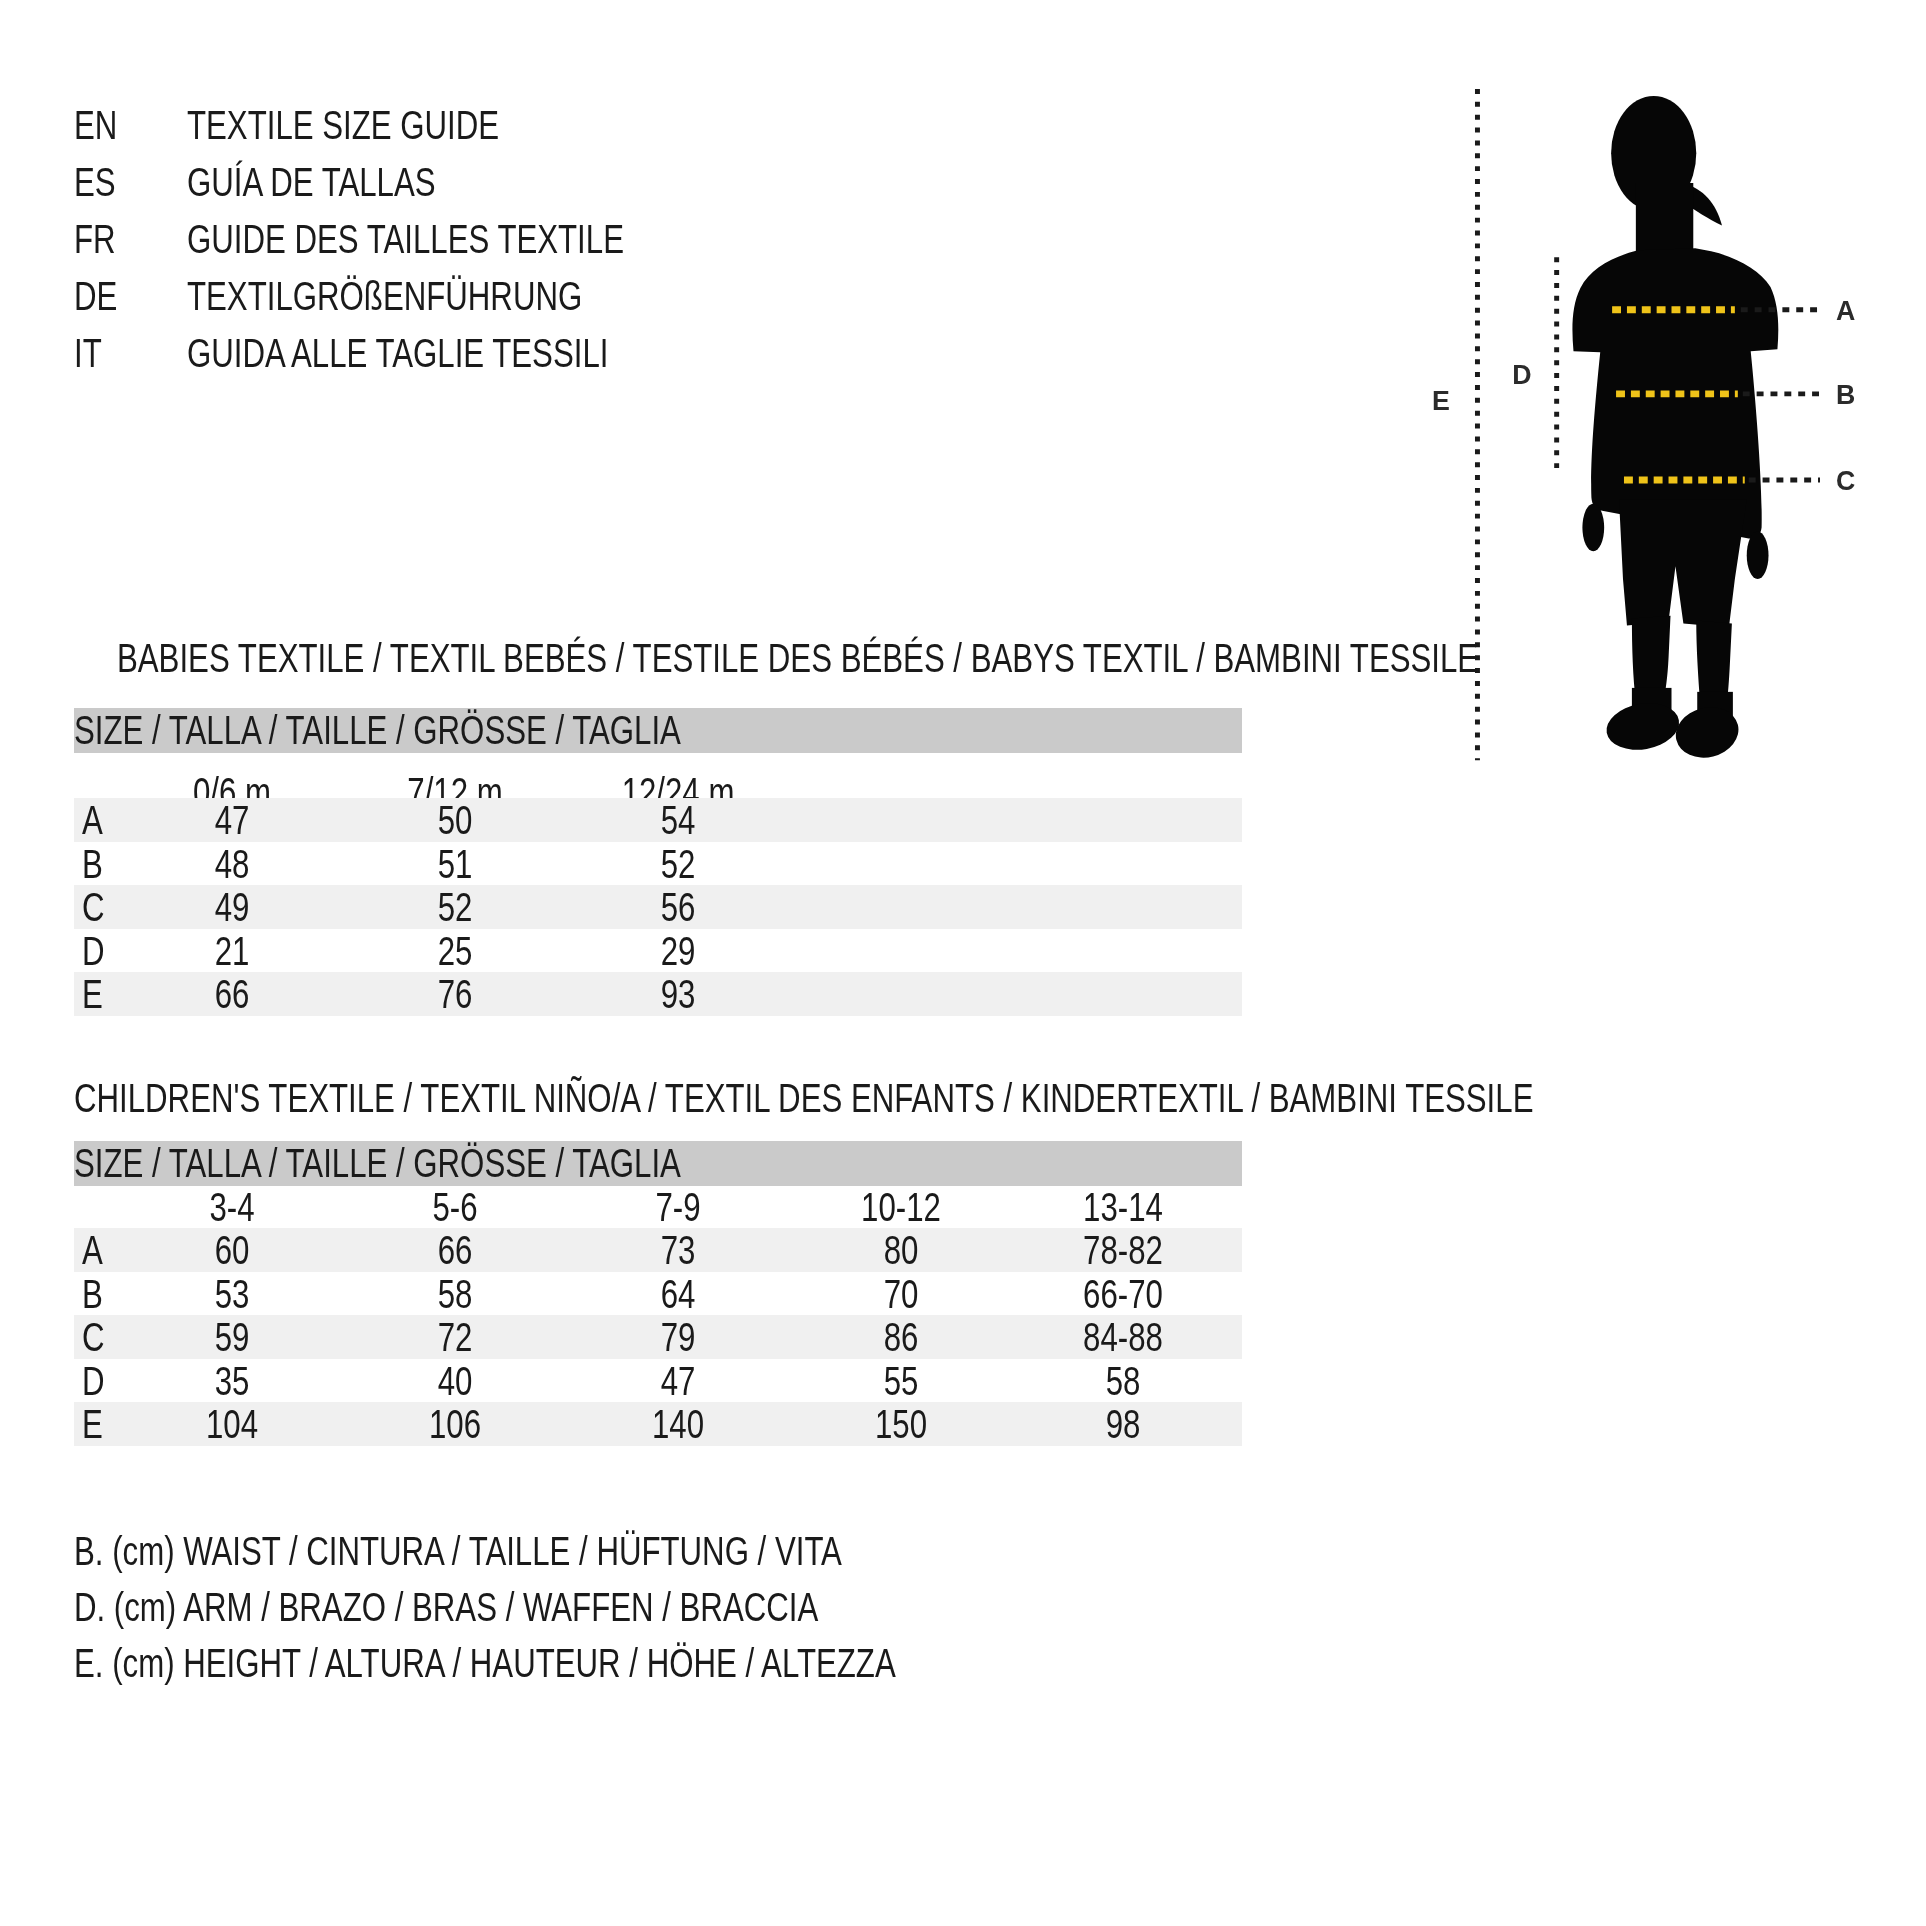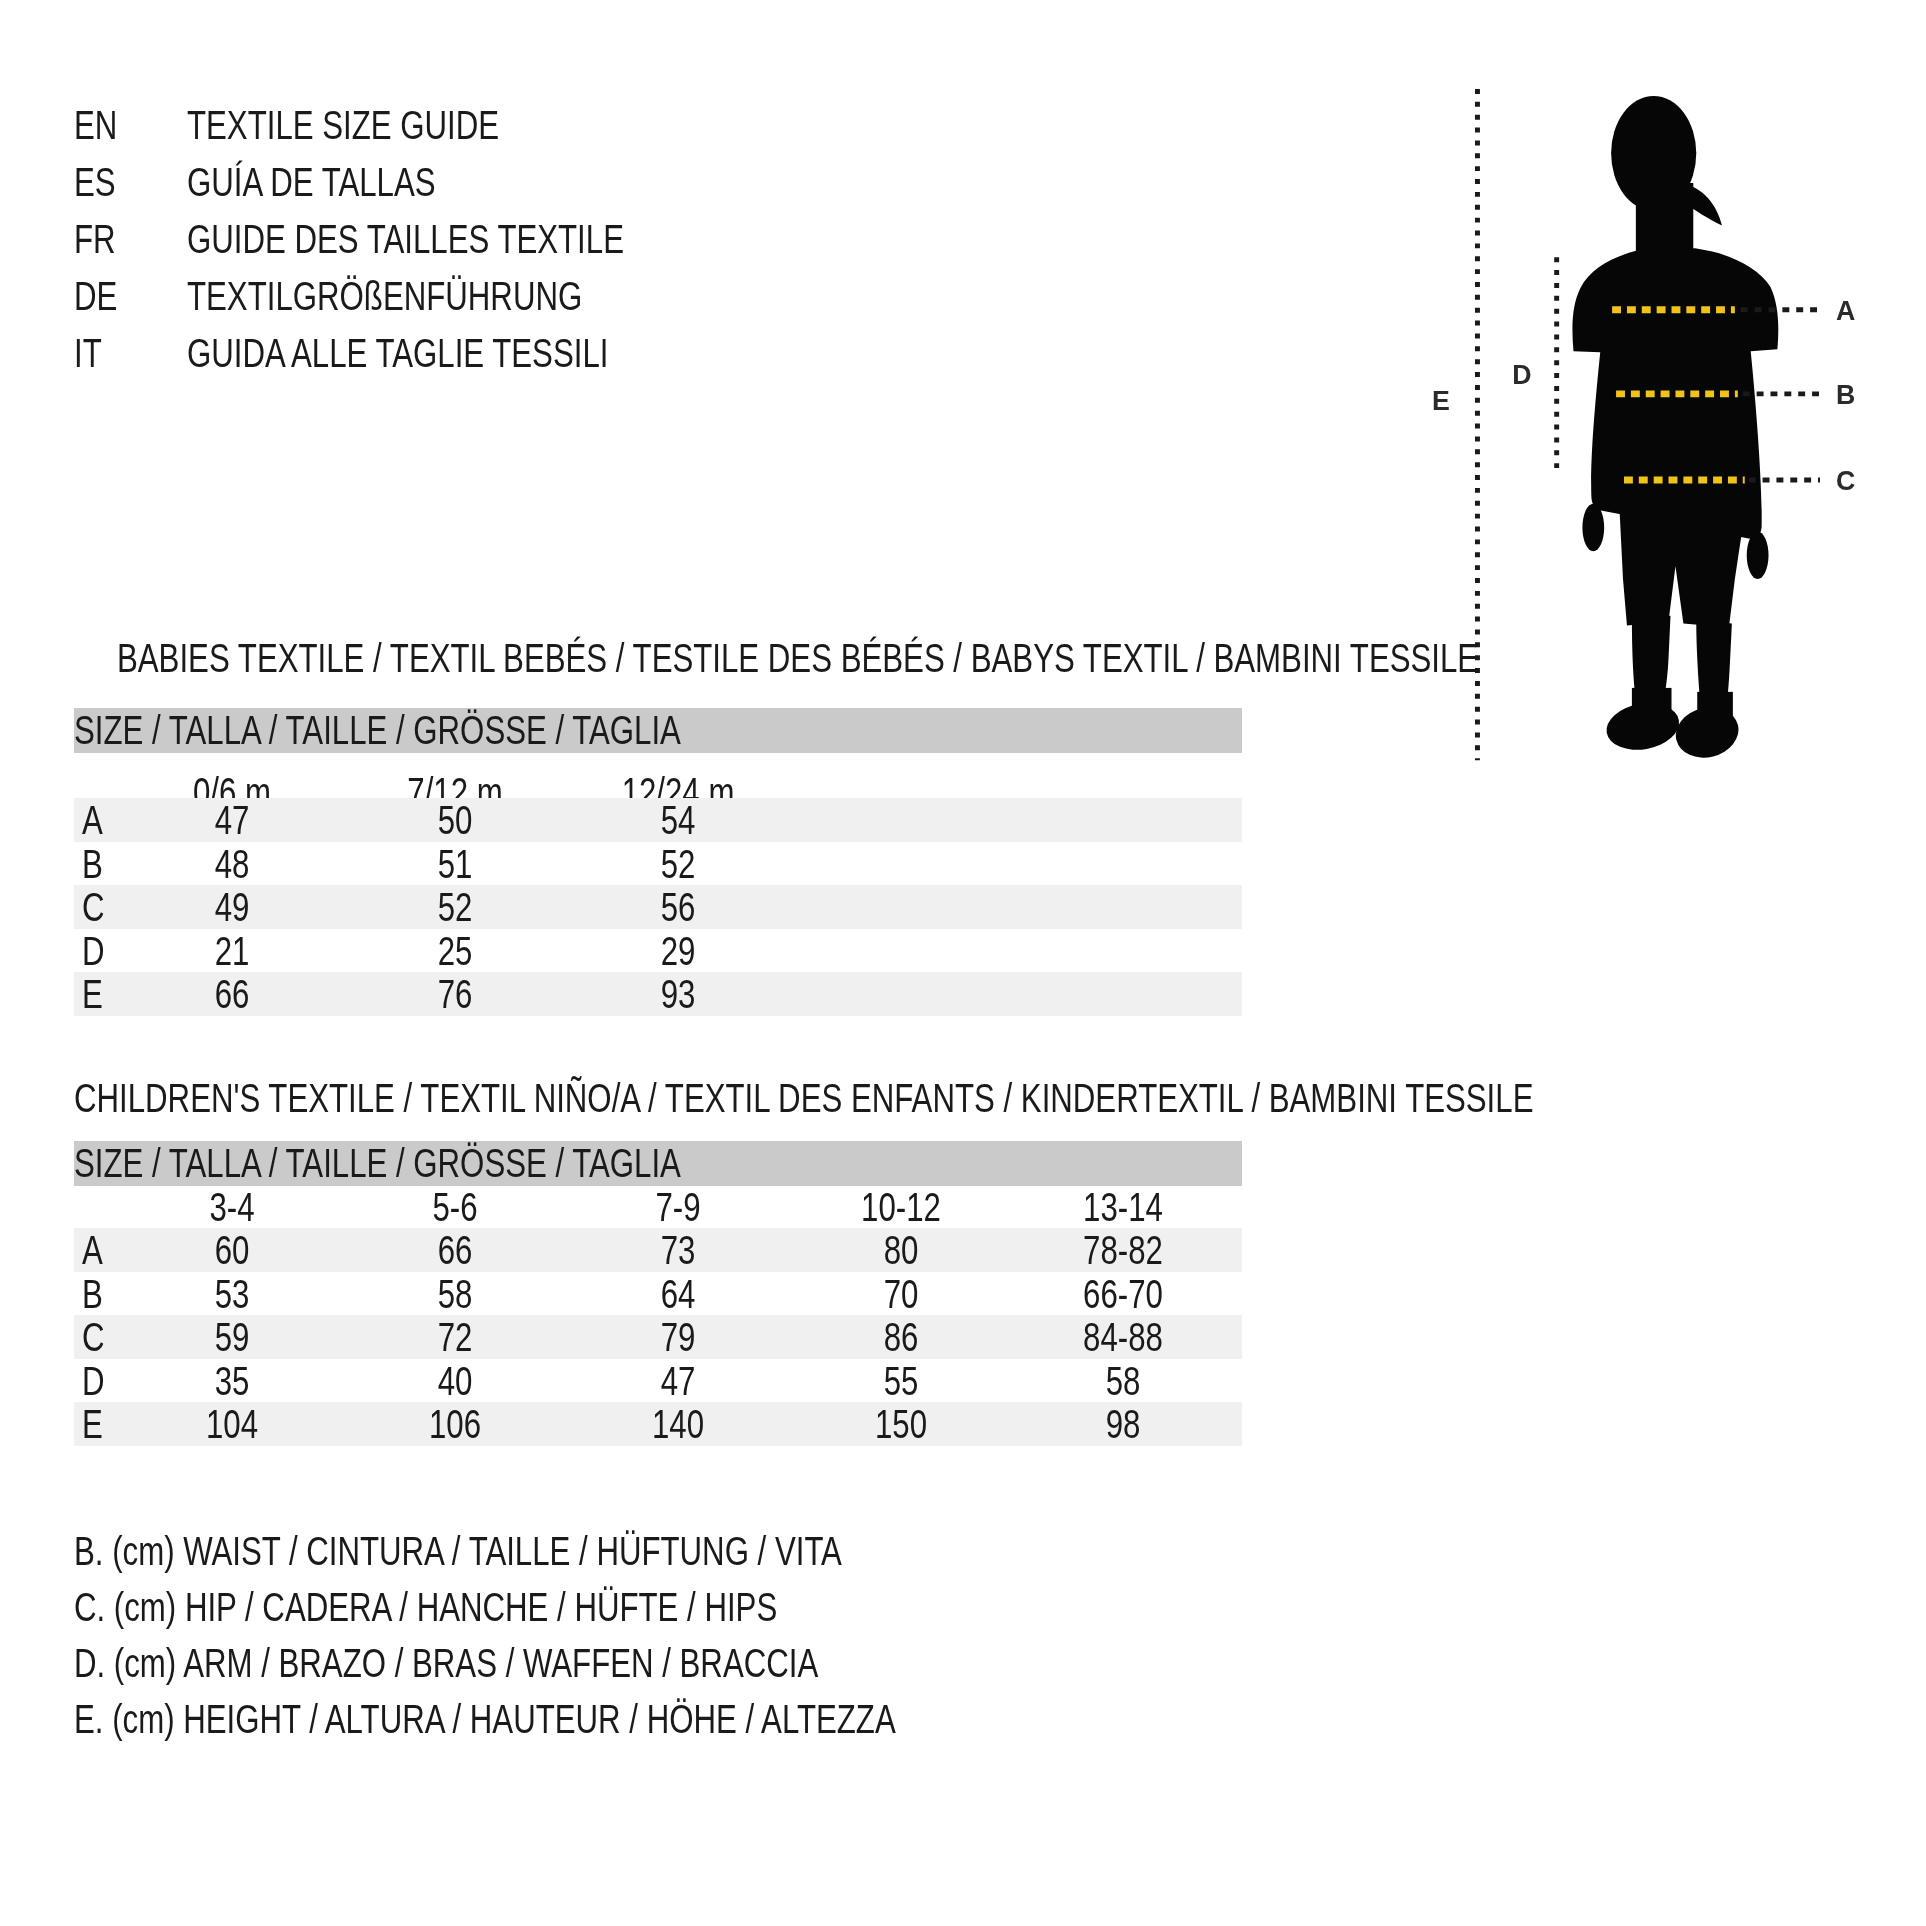--- a/index.html
+++ b/index.html
@@ -206,17 +206,16 @@
     <span class="cellnum c1">104</span>
     <span class="cellnum c2">106</span>
     <span class="cellnum c3">140</span>
     <span class="cellnum c4">150</span>
     <span class="cellnum c5">98</span>
   </div>
 </div>
 
 <div id="legend" class="abs">
   <div class="legend-line"><span class="cx">B. (cm) WAIST / CINTURA / TAILLE / HÜFTUNG / VITA</span></div>
-  <div class="legend-line"><span class="cx">C. (cm) HIP / CADERA / HANCHE / HÜFTE / HIPS</span></div>
   <div class="legend-line"><span class="cx">D. (cm) ARM / BRAZO / BRAS / WAFFEN / BRACCIA</span></div>
   <div class="legend-line"><span class="cx">E. (cm) HEIGHT / ALTURA / HAUTEUR / HÖHE / ALTEZZA</span></div>
 </div>
 
 
 </body></html>

